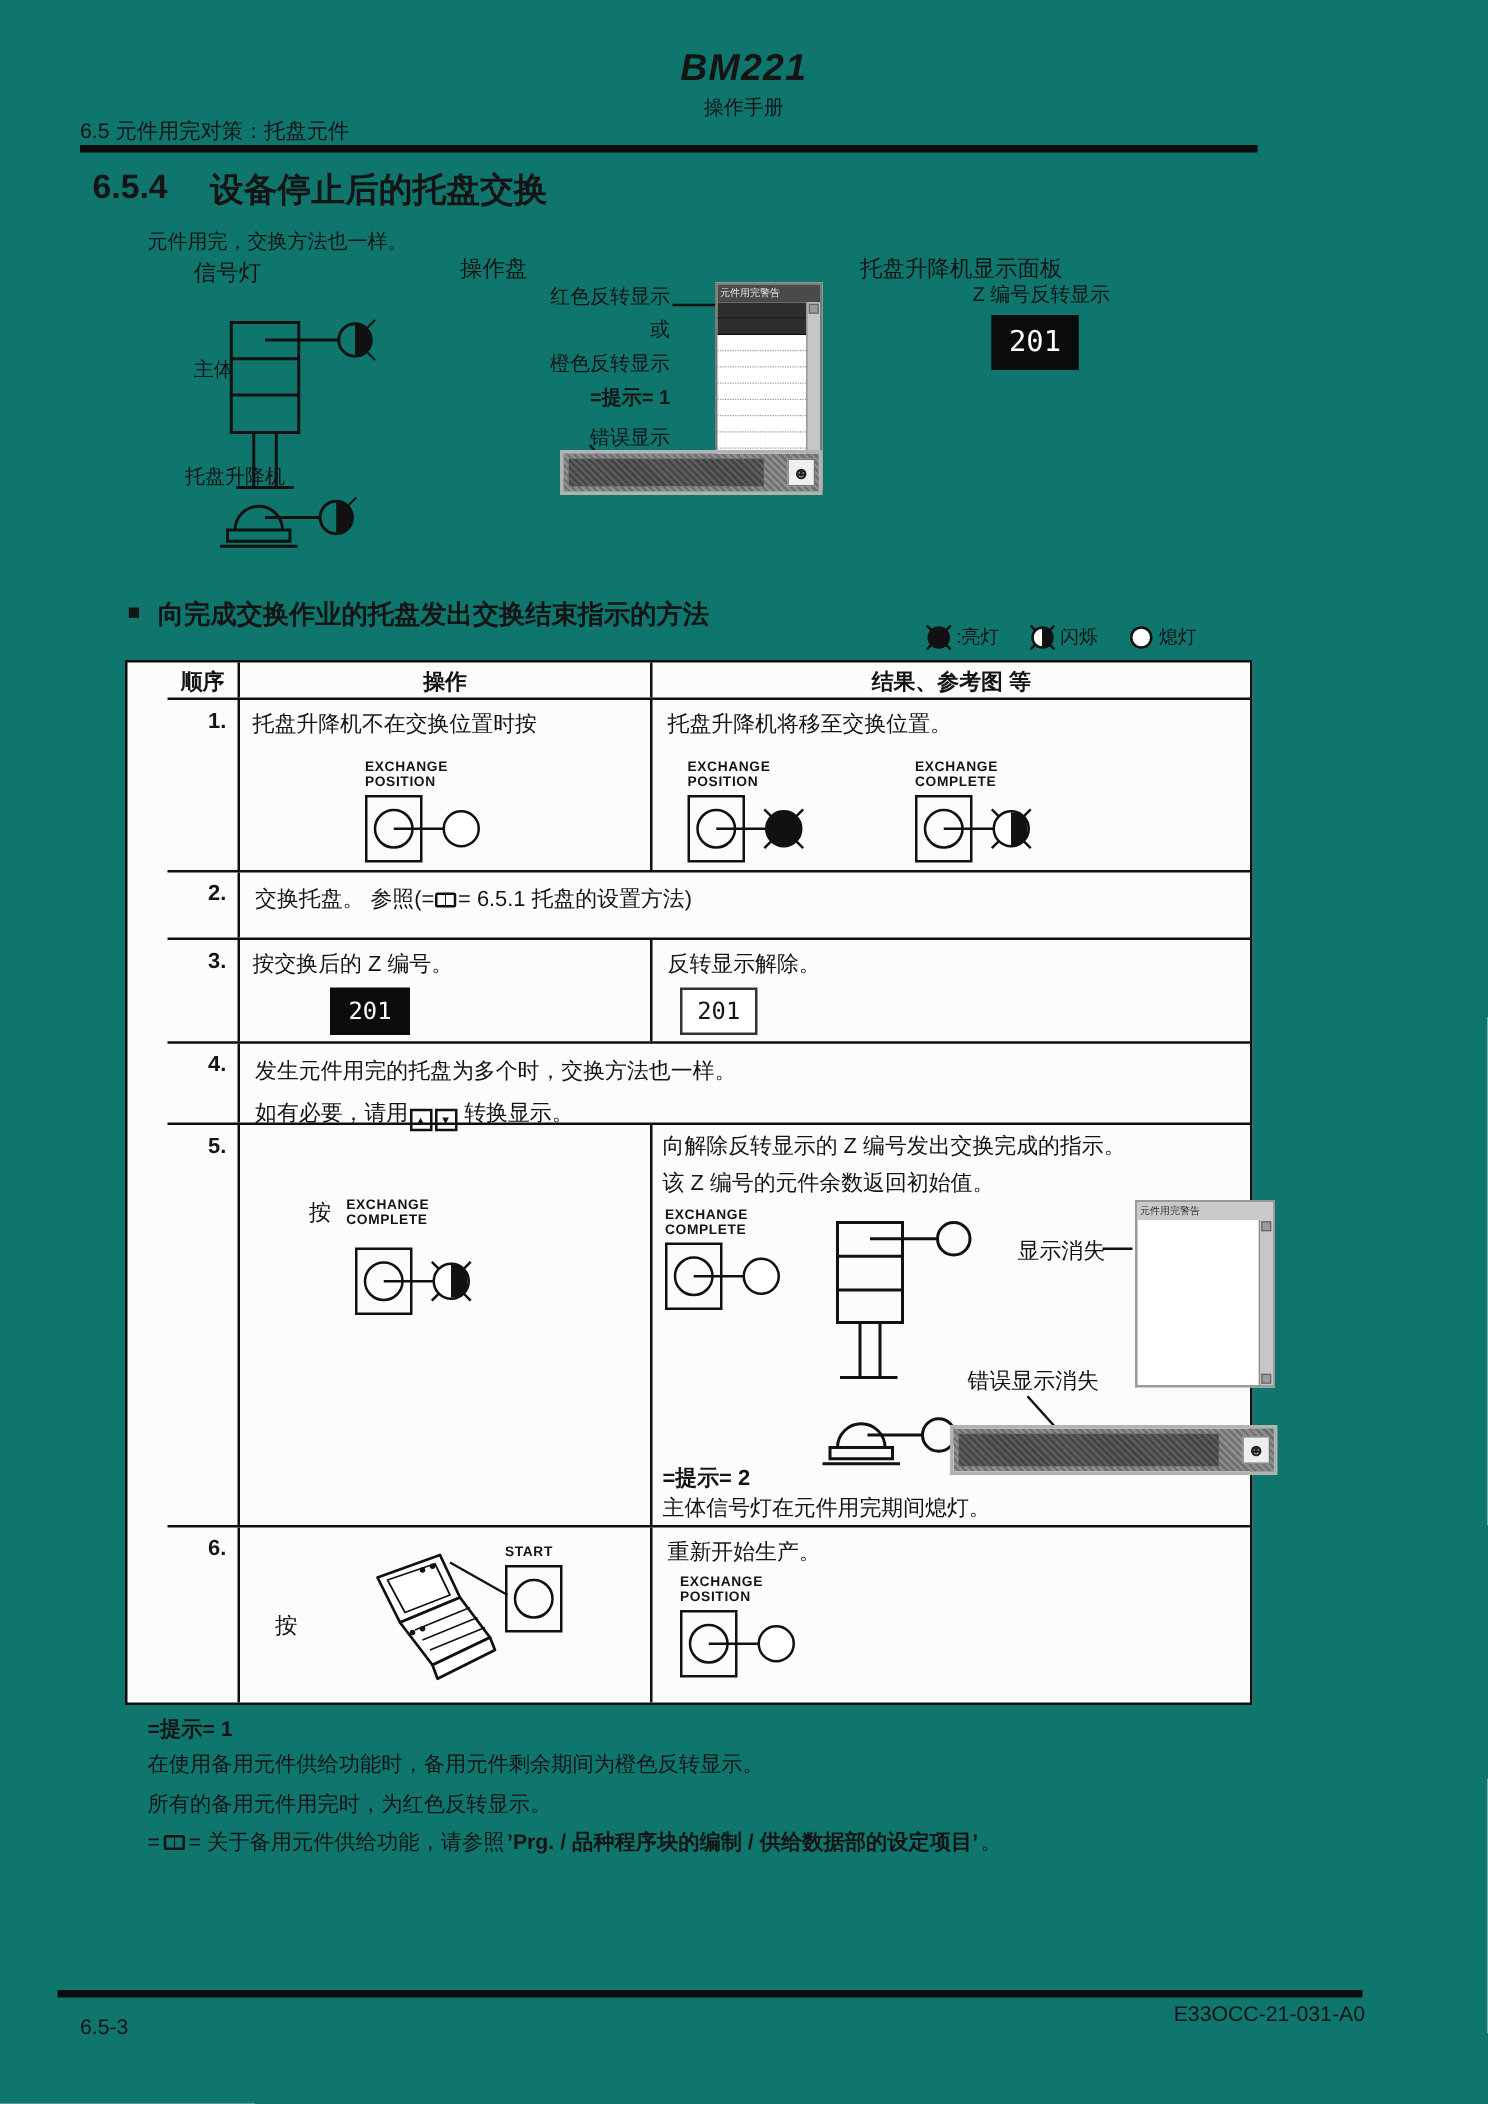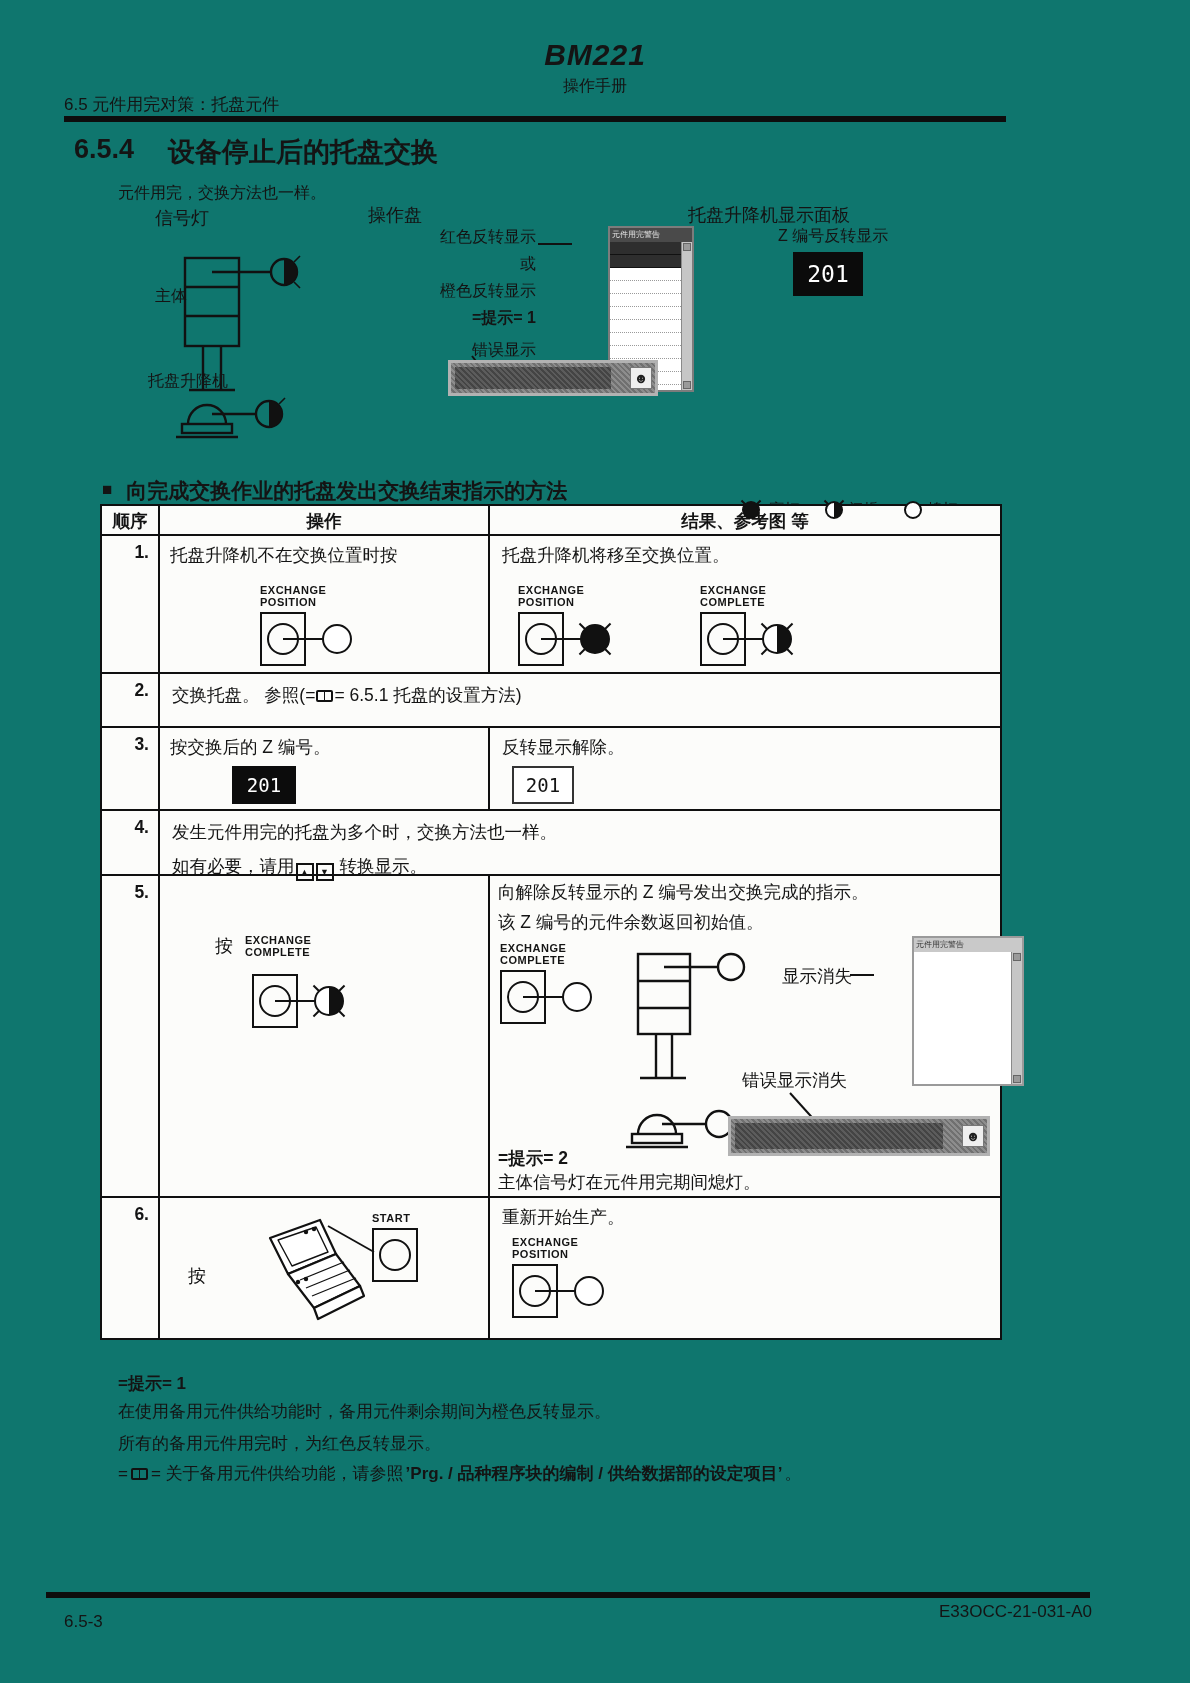--- a/index.html
+++ b/index.html
@@ -40,21 +40,21 @@
   .zlabel { position:absolute; top:226px; left:778px; font-size:16px; }
   .zbox   { position:absolute; top:252px; left:793px; width:70px; height:44px;
             background:#0b0b0b; color:#fff; display:flex; align-items:center; justify-content:center;
             font-family:"DejaVu Sans Mono", monospace; font-size:23px; }
 
   .conn { position:absolute; height:2px; background:#111; }
   .conn-red { top:243px; left:538px; width:34px; }
   .conn-err { top:355px; left:472px; width:34px; transform:rotate(52deg); transform-origin:left center; }
 
   
-  .panelwin { position:absolute; border:2px solid #7c7c7c; background:#fff;margin-left:36px; }
+  .panelwin { position:absolute; border:2px solid #7c7c7c; background:#fff; }
   .panelwin.top { top:226px; left:572px; width:86px; height:166px; }
   .ptitle { height:14px; background:#4a4a4a; color:#e7e7e7; font-size:8px; line-height:14px;
             padding:0 2px; overflow:hidden; white-space:nowrap; }
   .pbody { position:absolute; top:14px; left:0; right:11px; bottom:0; }
   .prow { height:13px; border-bottom:1px dotted #9a9a9a; }
   .prow.inv { background:#2e2e2e; border-bottom:1px solid #111; }
   .pscroll { position:absolute; top:14px; right:0; bottom:0; width:11px; background:#c6c6c6; border-left:1px solid #8a8a8a; }
   .pbox { position:absolute; left:1px; width:8px; height:8px; background:#9a9a9a; border:1px solid #666; }
   .pbox.t { top:1px; } .pbox.b { bottom:1px; }
 
@@ -92,21 +92,21 @@
   .xlbl span { display:block; }
   .xrow { display:flex; align-items:center; margin-top:4px; }
   .sq { width:46px; height:54px; border:2px solid #111; display:flex; align-items:center; justify-content:center; flex:none; }
   .circ { position:relative; width:32px; height:32px; border:2px solid #111; border-radius:50%; }
   .circ.wired::after { content:""; position:absolute; top:50%; left:50%; width:44px; height:2px;
                        background:#111; transform:translateY(-1px); }
   .xrow .lampw { margin-left:16px; }
   .press { font-size:18px; }
 
   
-  .tbl { position:absolute; top:504px; left:100px; width:902px; border:2px solid #0f0f0f; font-size:17.5px; background:#fcfcfa; }
+  .tbl { position:absolute; top:528px; left:100px; width:902px; border:2px solid #0f0f0f; font-size:17.5px; background:#fcfcfa;padding-left:32px; }
   .trow { display:flex; border-top:2px solid #0f0f0f; }
   .trow.first { border-top:none; }
   .c1 { width:58px; flex:none; border-right:2px solid #0f0f0f; text-align:right;
         padding:6px 9px 0 0; font-weight:bold; }
   .c2 { width:330px; flex:none; border-right:2px solid #0f0f0f; padding:7px 10px; position:relative; }
   .c3 { flex:1; padding:7px 12px; position:relative; }
   .c23 { flex:1; padding:9px 12px; position:relative; }
   .thead { font-weight:bold; text-align:center; }
   .thead .c1, .thead .c2, .thead .c3 { padding:3px 0 0 0; text-align:center; height:28px; }
 

